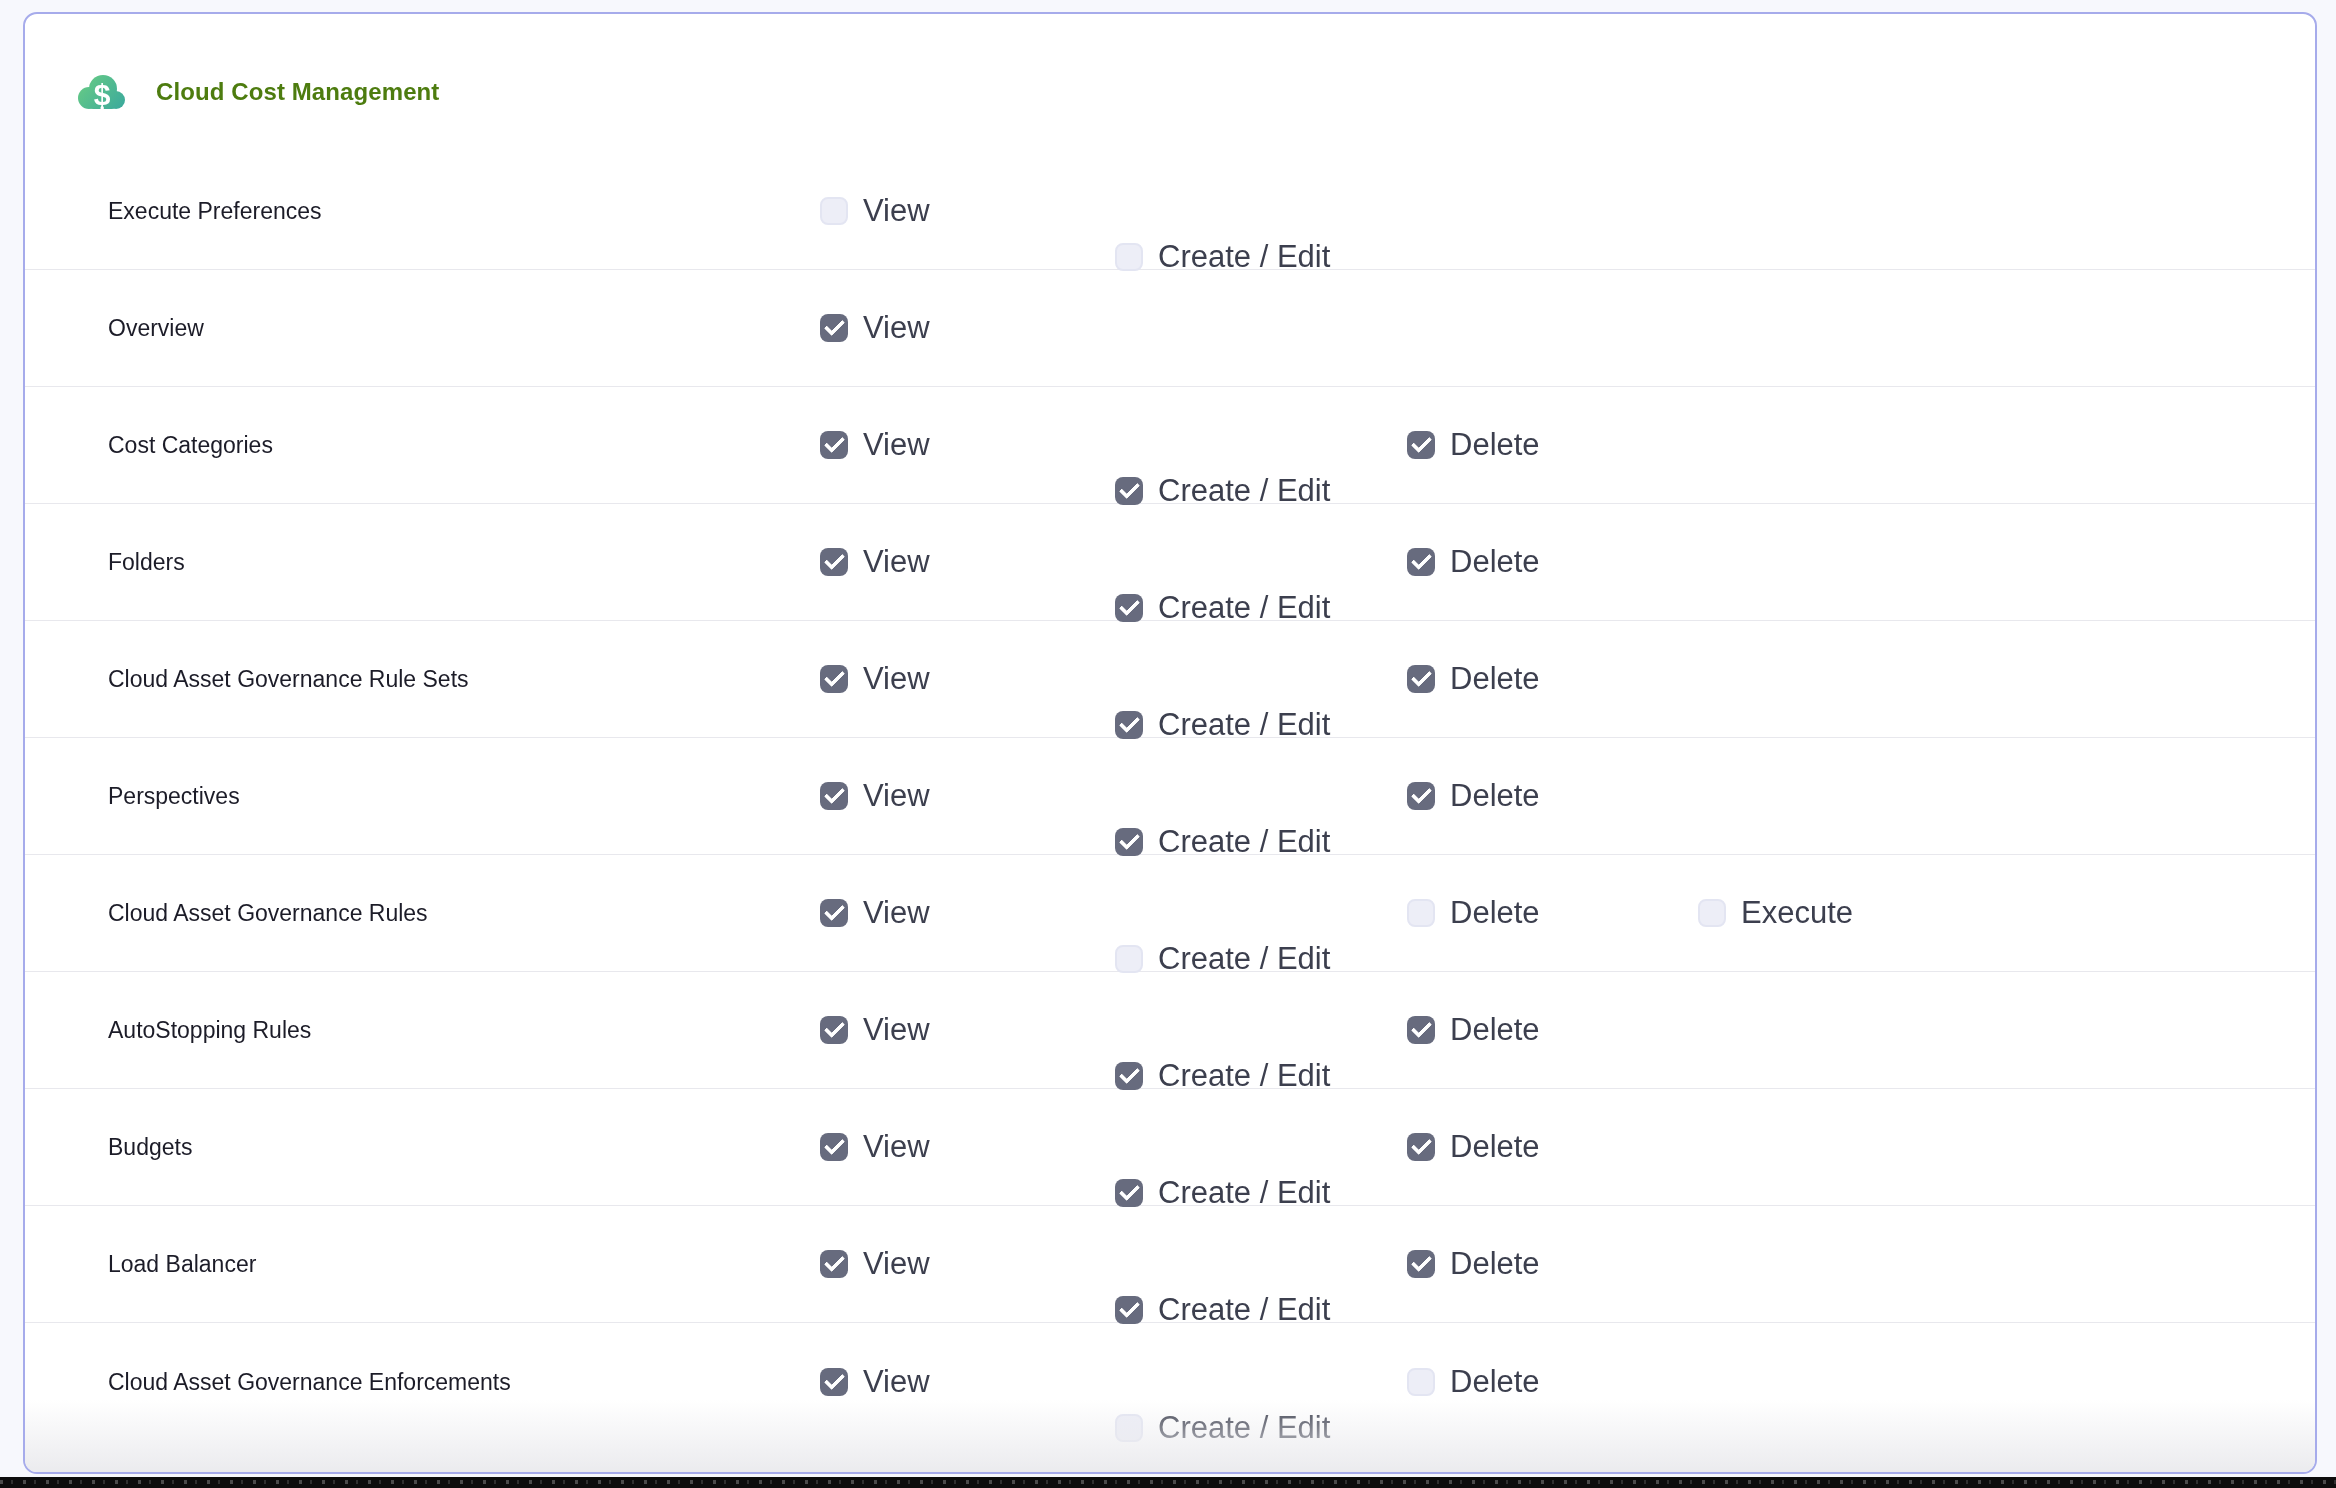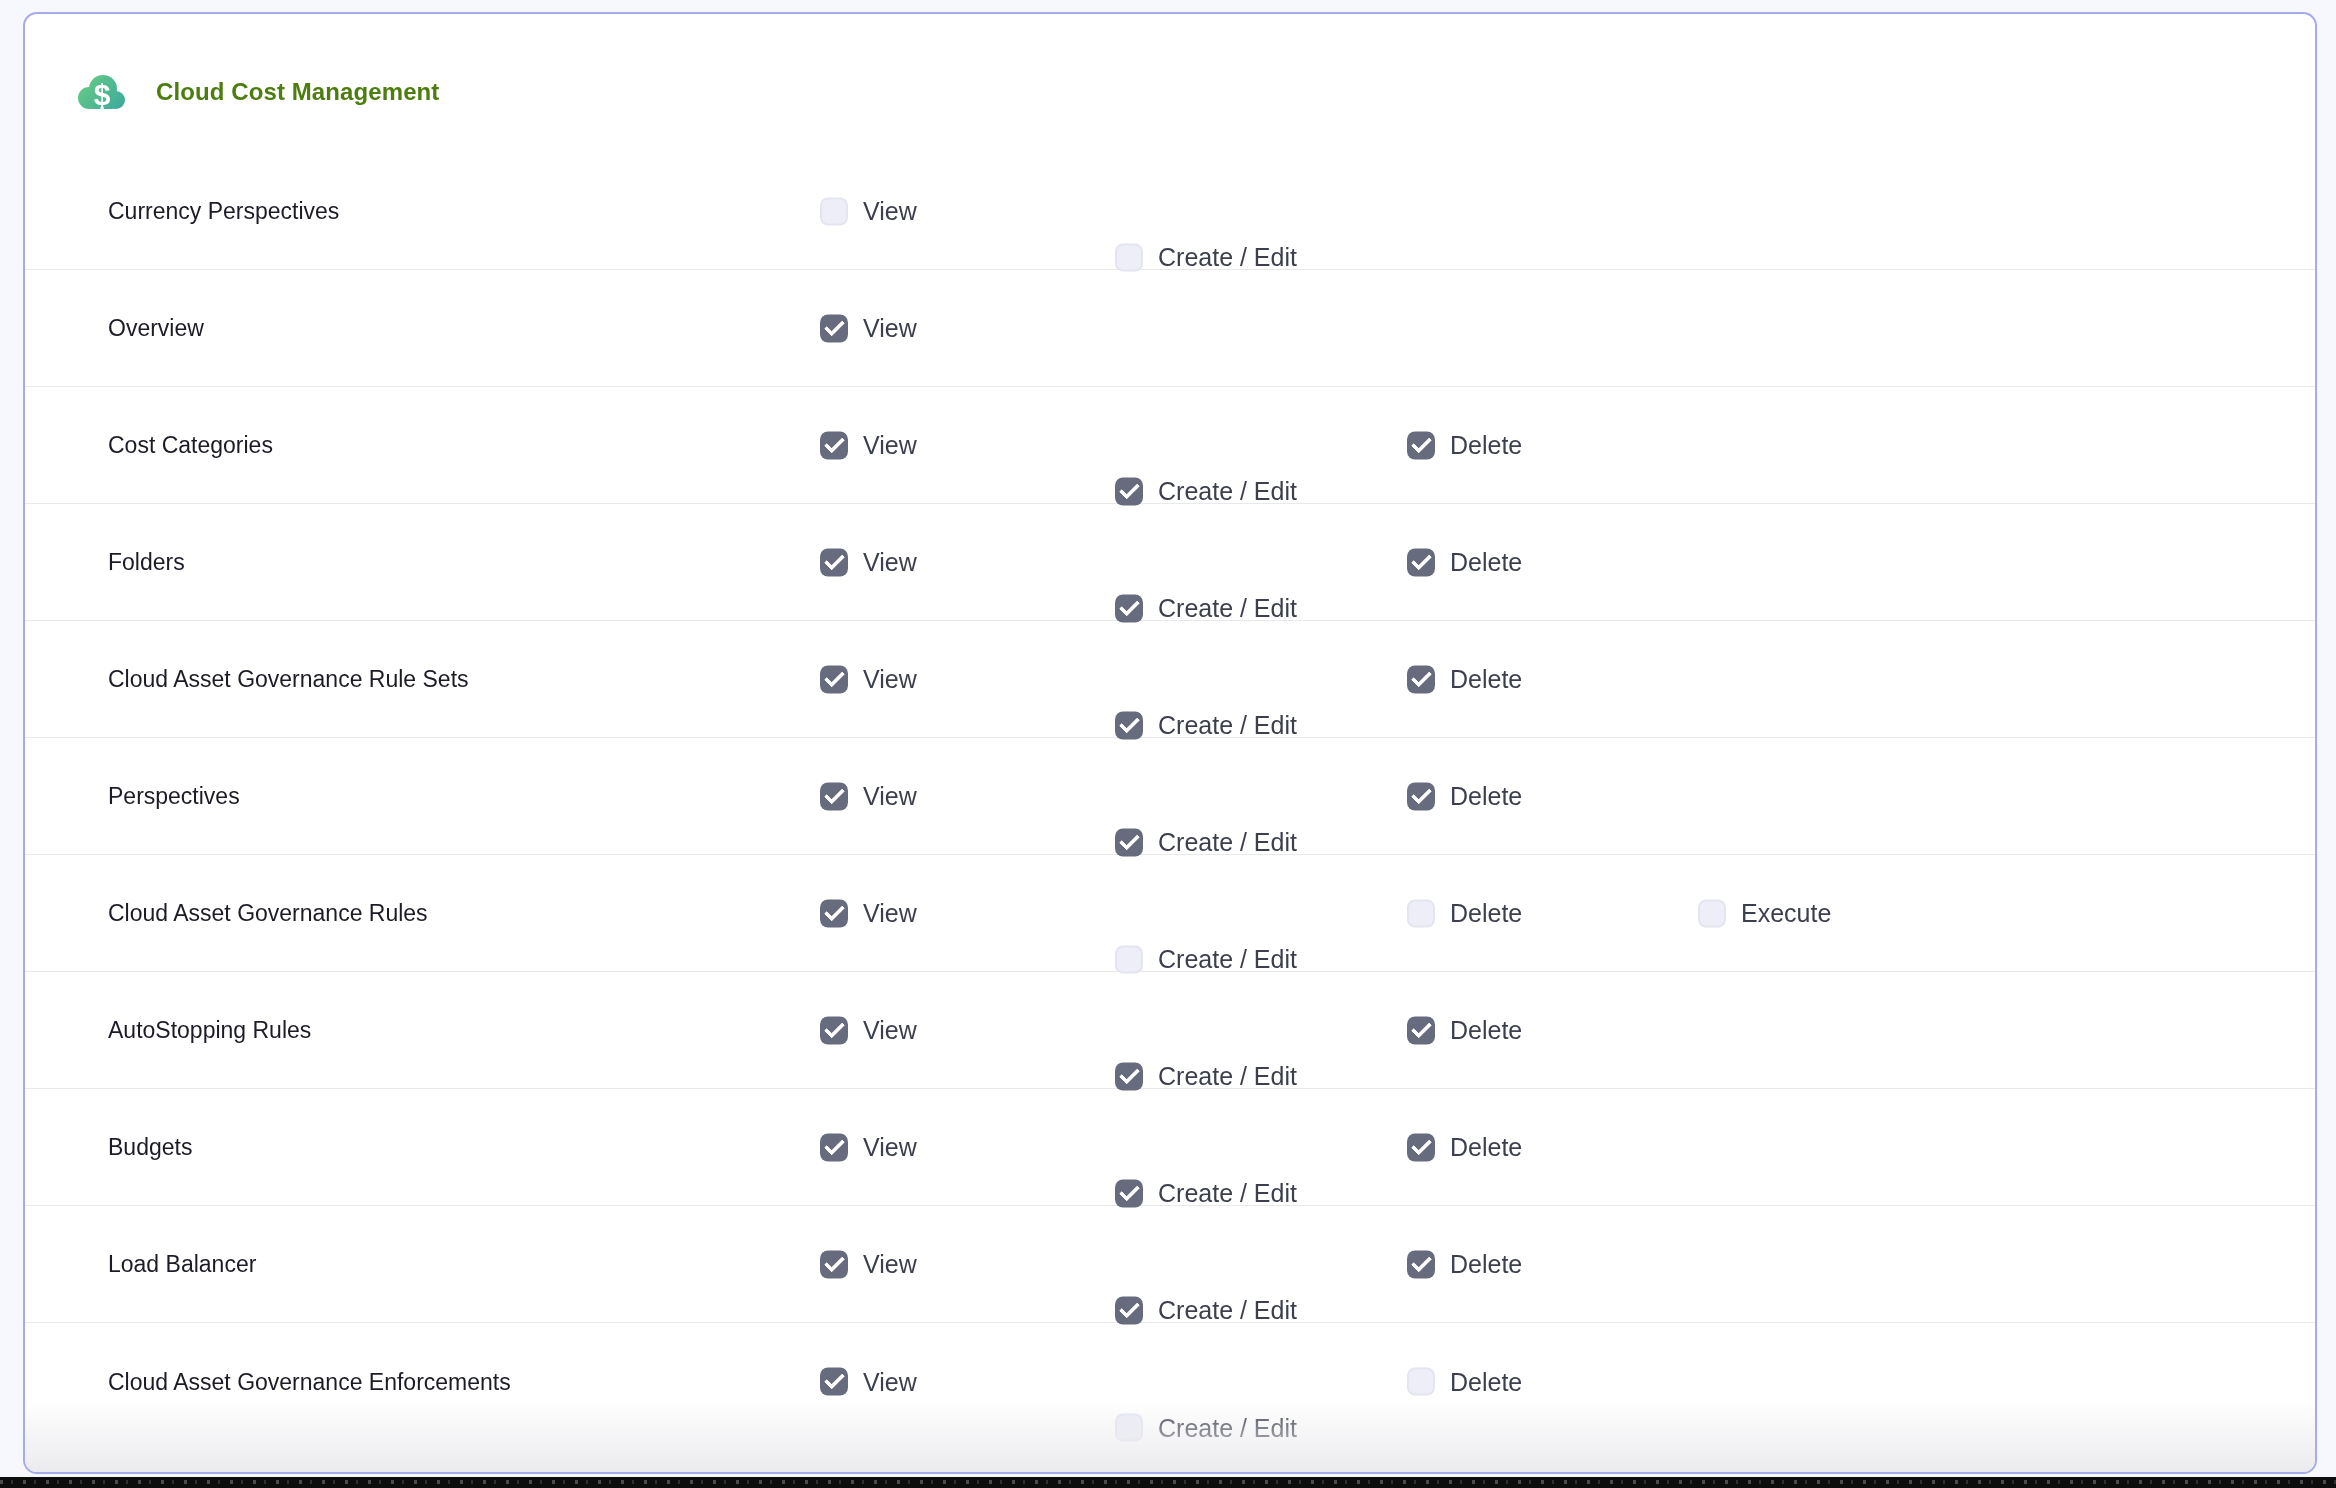--- a/index.html
+++ b/index.html
@@ -79,21 +79,21 @@
     content:"";
     position:absolute;
     left:5px;top:6px;
     width:15px;height:7px;
     border-left:4px solid #ffffff;
     border-bottom:4px solid #ffffff;
     border-radius:1px;
     transform:rotate(-45deg);
   }
   .perm-label{
-    font-size:25px;color:#3c3f4e;
+    font-size:31px;color:#3c3f4e;
   }
   .bottom-bar{
     position:absolute;left:0;right:0;bottom:0;height:11px;
     background:#0d0d0d;
   }
   .bottom-bar::before{
     content:"";
     position:absolute;left:0;right:0;top:3px;height:4px;
     background:repeating-linear-gradient(90deg,
       rgba(190,190,190,0.35) 0 3px, rgba(0,0,0,0) 3px 11px,
@@ -121,21 +121,21 @@
         </g>
         <rect x="27.6" y="36" width="3.2" height="6.5" rx="1.6" fill="#ffffff"></rect>
         <text x="29" y="34.5" text-anchor="middle" font-family="Liberation Sans, sans-serif" font-size="30" font-weight="bold" fill="#ffffff">$</text>
       </svg>
     </span>
     <div class="app-title">Cloud Cost Management</div>
   </div>
 
   <div class="rows" id="rows">
       <div class="row">
-        <div class="row-label">Currency Perspectives</div>
+        <div class="row-label">Execute Preferences</div>
         <label class="perm col-0">
           <span class="checkbox unchecked"></span>
           <span class="perm-label">View</span>
         </label>
         <label class="perm col-1">
           <span class="checkbox unchecked"></span>
           <span class="perm-label">Create / Edit</span>
         </label>
       </div>
       <div class="row">

